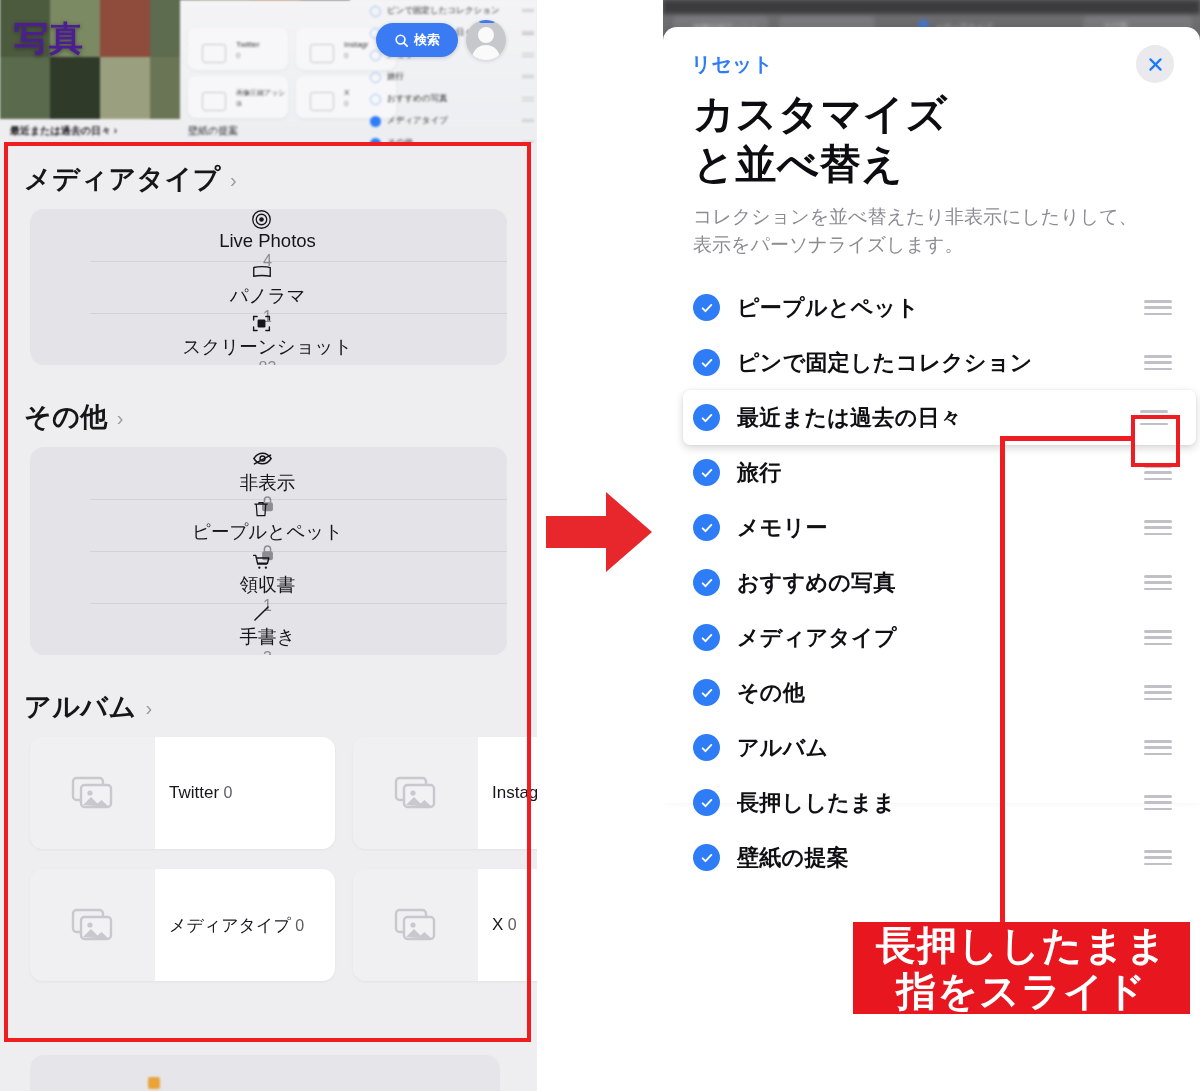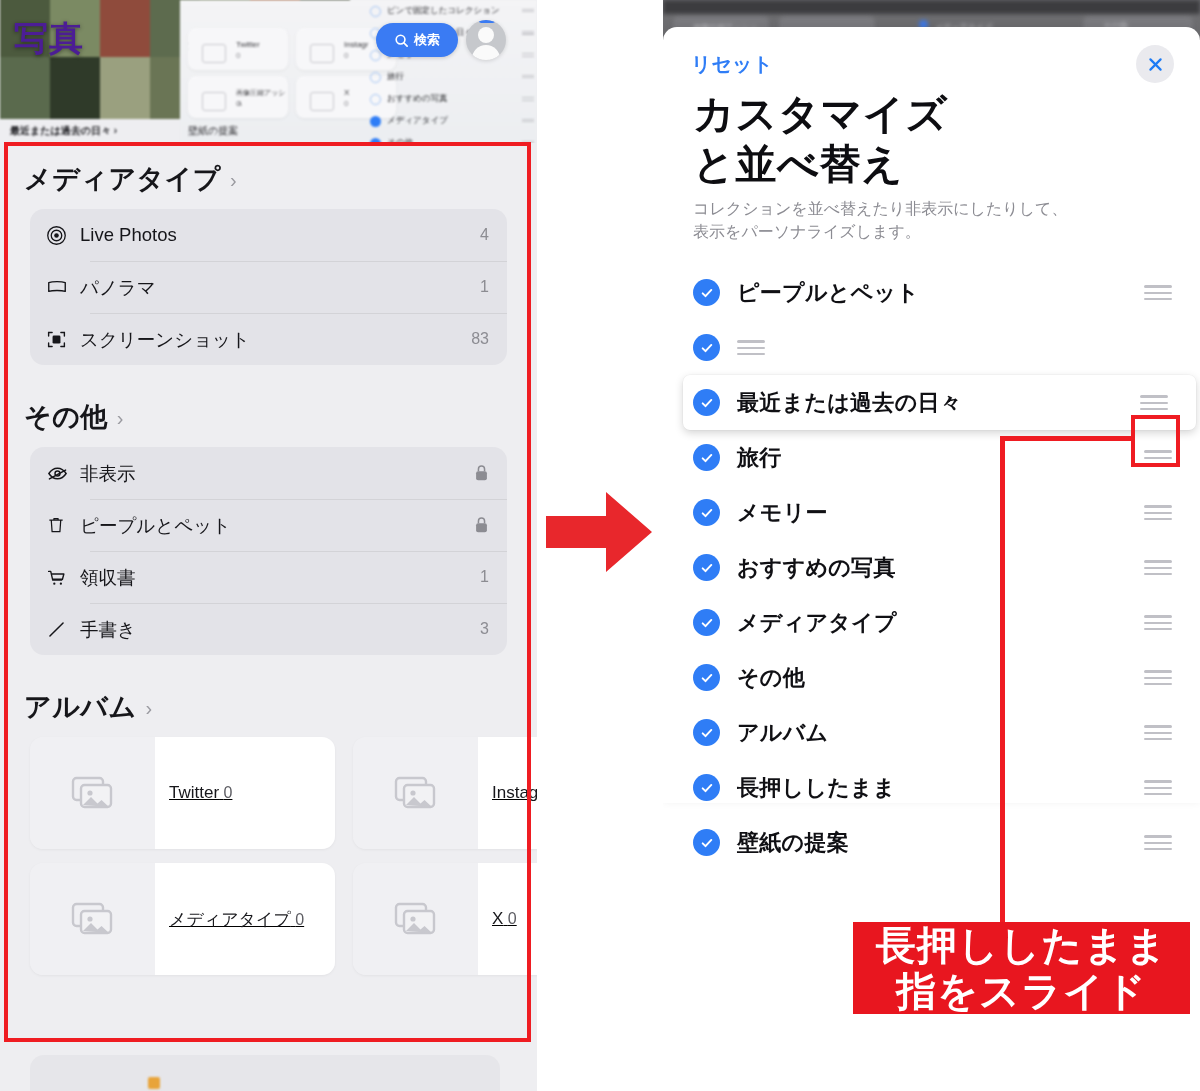--- a/index.html
+++ b/index.html
@@ -133,20 +133,21 @@
     margin: 0 30px 0 30px;
     background: #e3e3e8;
     border-radius: 14px;
     overflow: hidden;
   }
   .row {
     display: flex; align-items: center;
     height: 52px;
     padding: 0 18px 0 16px;
     position: relative;
+    flex-direction: column;
   }
   .row + .row::before {
     content:"";
     position:absolute; left: 60px; right: 0; top: 0;
     height: 1px; background: rgba(0,0,0,.07);
   }
   .row .r-icon {
     width: 34px; flex: none;
     display:flex; align-items:center; justify-content:flex-start;
     color:#16161a;
@@ -160,22 +161,21 @@
     font-size: 16px; color: #8c8c92; flex:none;
   }
   .row .r-lock { flex:none; color:#8c8c92; display:flex; align-items:center; }
 
   .gap { height: 34px; }
 
   .album-grid {
     margin: 0 0 0 30px;
     display: grid;
     grid-template-columns: 305px 305px;
-    gap: 14px 18px;
-    text-decoration: underline;
+    gap: 20px 18px;
   }
   .album-card {
     height: 112px;
     background: linear-gradient(90deg,#f0f0f3 0%,#f0f0f3 41%,#ffffff 41%,#ffffff 100%);
     border-radius: 13px;
     display:flex; align-items:center;
     box-shadow: 0 1px 3px rgba(0,0,0,.05);
     overflow:hidden;
   }
   .album-card .thumb {
@@ -255,29 +255,29 @@
     position: absolute; left: 28px; top: 24px;
     font-size: 20px; color: #2f7df6; font-weight: 600;
   }
   .close-btn {
     position:absolute; right: 26px; top: 18px;
     width: 38px; height: 38px; border-radius:50%;
     background: #eaeaee;
     display:flex; align-items:center; justify-content:center;
   }
   .sheet-title {
-    margin: 4px 0 8px 30px;
+    margin: 4px 0 14px 30px;
     font-size: 41px; line-height: 1.22;
     font-weight: 800; color: #0d0d11;
     letter-spacing: .5px;
     white-space: pre-line;
   }
   .sheet-sub {
     margin: 4px 30px 0 30px;
-    font-size: 16px; line-height: 1.45;
+    font-size: 19px; line-height: 1.45;
     color: #8b8b92;
     white-space: pre-line;
   }
 
   .coll-list { margin-top: 22px; position: relative; }
   .coll-row {
     height: 55px;
     display:flex; align-items:center;
     padding: 0 28px 0 30px;
     position: relative;
@@ -680,20 +680,21 @@
             <span></span>
           </span>
       </div>
 
       <div class="coll-row">
         <span class="chk">
           <svg width="16" height="16" viewBox="0 0 20 20">
               <path d="M4.6 10.4l3.5 3.6 7.3-7.8" stroke="#fff" stroke-width="2.4" fill="none" stroke-linecap="round" stroke-linejoin="round"></path>
             </svg>
         </span>
+        <span class="coll-label">ピンで固定したコレクション</span>
         <span class="handle">
             <span></span>
             <span></span>
             <span></span>
           </span>
       </div>
 
       <div class="coll-row active">
         <span class="chk">
           <svg width="16" height="16" viewBox="0 0 20 20">

